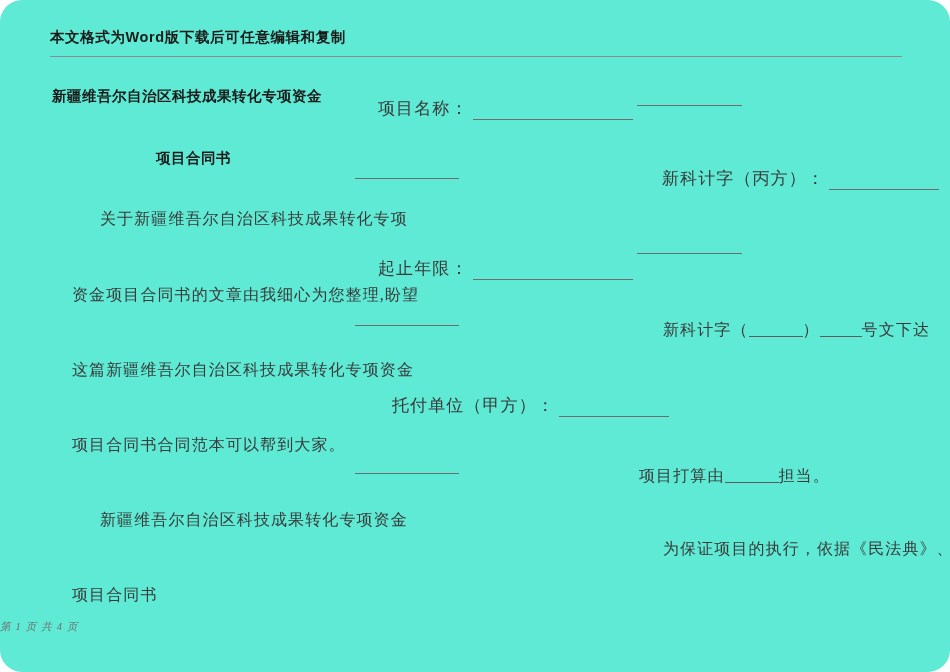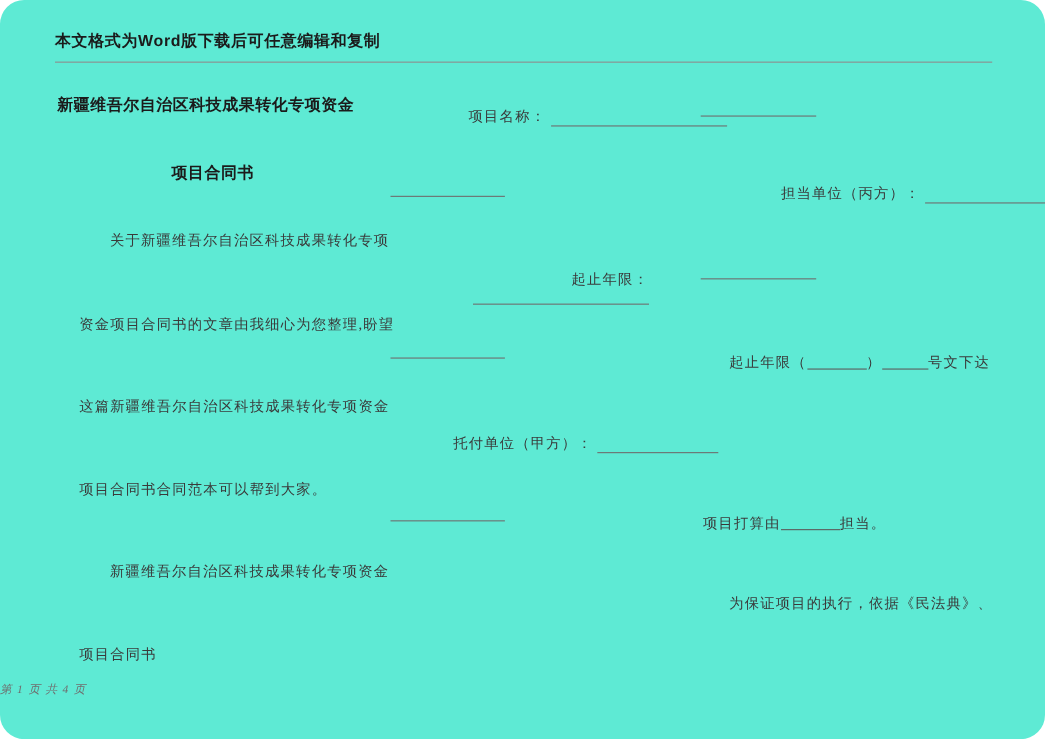--- a/index.html
+++ b/index.html
@@ -33,21 +33,21 @@
     color: #1b1b1b;
     padding-bottom: 9px;
     border-bottom: 1.4px solid #8d8d8d;
     white-space: nowrap;
   }
 
   
   .tx {
     position: absolute;
     white-space: nowrap;
-    font-size: 13px;
+    font-size: 16px;
     line-height: 16px;
     color: #2b2b2b;
   }
   .serif-body {
     font-family: "Liberation Serif", "DejaVu Serif", serif;
     letter-spacing: 1.1px;
     color: #3a3a3a;
   }
   .bold-head {
     font-family: "Liberation Sans", "DejaVu Sans", sans-serif;
@@ -63,24 +63,23 @@
     border-bottom: 1.3px solid #6e6e6e;
   }
 
   
   .field {
     position: absolute;
     display: flex;
     align-items: flex-end;
     white-space: nowrap;
     font-family: "Liberation Serif", "DejaVu Serif", serif;
-    font-size: 13px;
+    font-size: 17px;
     letter-spacing: 1.1px;
     color: #3a3a3a;
-    margin-left: 48px;
   }
   .field .lbl { display: inline-block; }
   .field .ln {
     display: inline-block;
     border-bottom: 1.3px solid #6e6e6e;
     height: 13px;
     margin-left: 4px;
   }
 
   
@@ -127,46 +126,46 @@
 
   <div class="tx serif-body" style="left:72px; top:587px;">项目合同书</div>
 
   <div class="field" style="left:378px; top:97px;">
     <span class="lbl">项目名称：</span>
     <span class="ln" style="width:160px;"></span>
   </div>
 
   <div class="rule" style="left:355px; top:178px; width:104px;"></div>
 
-  <div class="field" style="left:378px; top:245px;flex-direction:column;">
+  <div class="field" style="left:378px; top:257px;">
     <span class="lbl">起止年限：</span>
     <span class="ln" style="width:160px;"></span>
   </div>
 
   <div class="rule" style="left:355px; top:325px; width:104px;"></div>
 
-  <div class="field" style="left:364px; top:394px;align-items:flex-end;">
+  <div class="field" style="left:392px; top:394px;align-items:flex-end;">
     <span class="lbl">托付单位（甲方）：</span>
     <span class="ln" style="width:110px;"></span>
   </div>
 
   <div class="rule" style="left:355px; top:473px; width:104px;"></div>
 
 
   <div class="rule" style="left:637px; top:105px; width:105px;"></div>
 
   <div class="field" style="left:662px; top:167px;">
-    <span class="lbl">担当单位（丙方）：</span>
+    <span class="lbl">新科计字（丙方）：</span>
     <span class="ln" style="width:110px;"></span>
   </div>
 
   <div class="rule" style="left:637px; top:253px; width:105px;"></div>
 
   <div class="tx serif-body" style="left:663px; top:322px;">
-    <span>起止年限（</span><span class="blank" style="width:54px;"></span><span>）</span><span class="blank" style="width:42px;"></span><span>号文下达</span>
+    <span>新科计字（</span><span class="blank" style="width:54px;"></span><span>）</span><span class="blank" style="width:42px;"></span><span>号文下达</span>
   </div>
 
 
   <div class="tx serif-body" style="left:639px; top:468px;">
     <span>项目打算由</span><span class="blank" style="width:54px;"></span><span>担当。</span>
   </div>
 
   <div class="tx serif-body" style="left:663px; top:541px;">为保证项目的执行，依据《民法典》、</div>
 
   <div class="footer">第 1 页 共 4 页</div>

